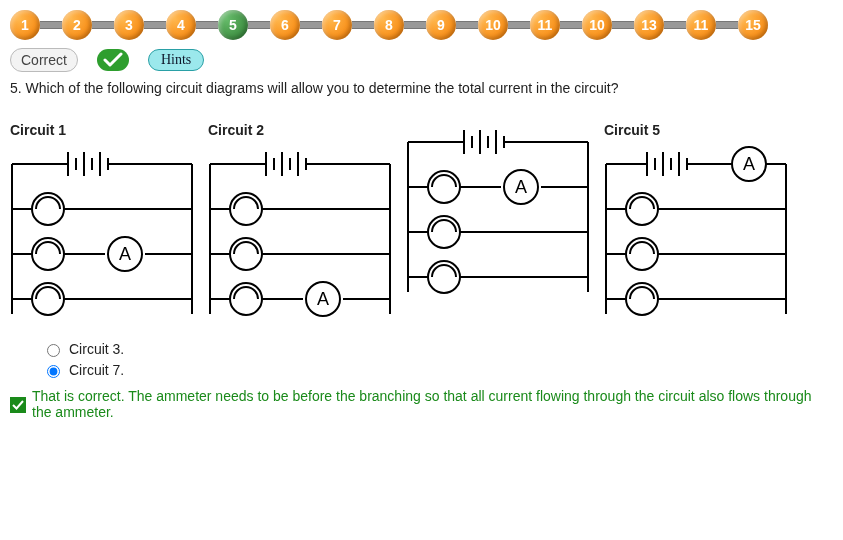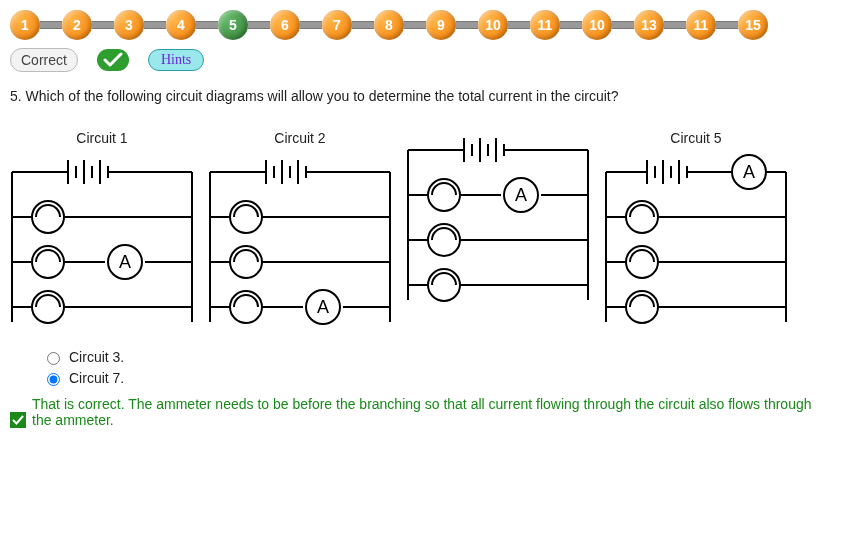--- a/index.html
+++ b/index.html
@@ -3,38 +3,38 @@
 <meta charset="utf-8">
 <style>
   body{margin:0;padding:10px 10px 20px 10px;font-family:Arial,Helvetica,sans-serif;font-size:14px;color:#222;background:#fff;width:843px;box-sizing:border-box}
   
   .nav{display:flex;align-items:center;gap:0;margin-bottom:8px}
   .bubble{width:30px;height:30px;border-radius:50%;display:flex;align-items:center;justify-content:center;color:#fff;font-weight:bold;font-size:14px;box-shadow:inset -2px -2px 4px rgba(0,0,0,.25),inset 2px 2px 4px rgba(255,255,255,.4)}
   .bubble.orange{background:radial-gradient(circle at 30% 30%,#ffb74d,#f57c00)}
   .bubble.green{background:radial-gradient(circle at 30% 30%,#66bb6a,#2e7d32)}
   .rail{width:22px;height:6px;background:#999;border-top:1px solid #777;border-bottom:1px solid #777;flex:none}
   
-  .pills{display:flex;align-items:center;gap:19px;margin:6px 0 16px 0}
+  .pills{display:flex;align-items:center;gap:19px;margin:6px 0 8px 0}
   .pill{display:inline-flex;align-items:center;border-radius:16px;padding:3px 10px;font-size:14px}
   .pill.correct{background:#f3f3f3;border:1px solid #bbb;color:#444}
   .pill.check{background:#2e9e2e;color:#fff;padding:3px 6px}
   .pill.check svg{display:block}
-  .pill.hints{background:#9be8ec;border:1px solid #2aa0a6;color:#6d28d9;font-family:"Comic Sans MS",cursive;padding:2px 12px}
+  .pill.hints{background:#9be8ec;border:1px solid #2aa0a6;color:#0f172a;font-family:"Comic Sans MS",cursive;padding:2px 12px}
   
   .question{margin-bottom:26px}
   
   .row{display:flex;gap:14px;margin-bottom:14px}
   .cwrap{width:184px}
-  .ctitle{text-align:center;font-weight:normal;margin-bottom:6px}
+  .ctitle{text-align:left;font-weight:bold;margin-bottom:6px}
   .circuit{width:184px;height:180px}
   
   .opts{margin:6px 0 10px 32px}
   .opt{display:flex;align-items:center;gap:6px;margin:5px 0;font-size:14px}
   
-  .fb{display:flex;align-items:flex-end;gap:6px;color:#1a8a1a}
+  .fb{display:flex;align-items:center;gap:6px;color:#1a8a1a}
   .fb .tick{width:16px;height:16px;background:#1a8a1a;display:inline-flex;align-items:center;justify-content:center;flex:none;margin-top:2px}
   .fb .tick svg{display:block}
 </style>
 </head>
 <body>
 
 <div class="nav">
   <span class="bubble orange">1</span>
     <span class="rail"></span>
   <span class="bubble orange">2</span>

